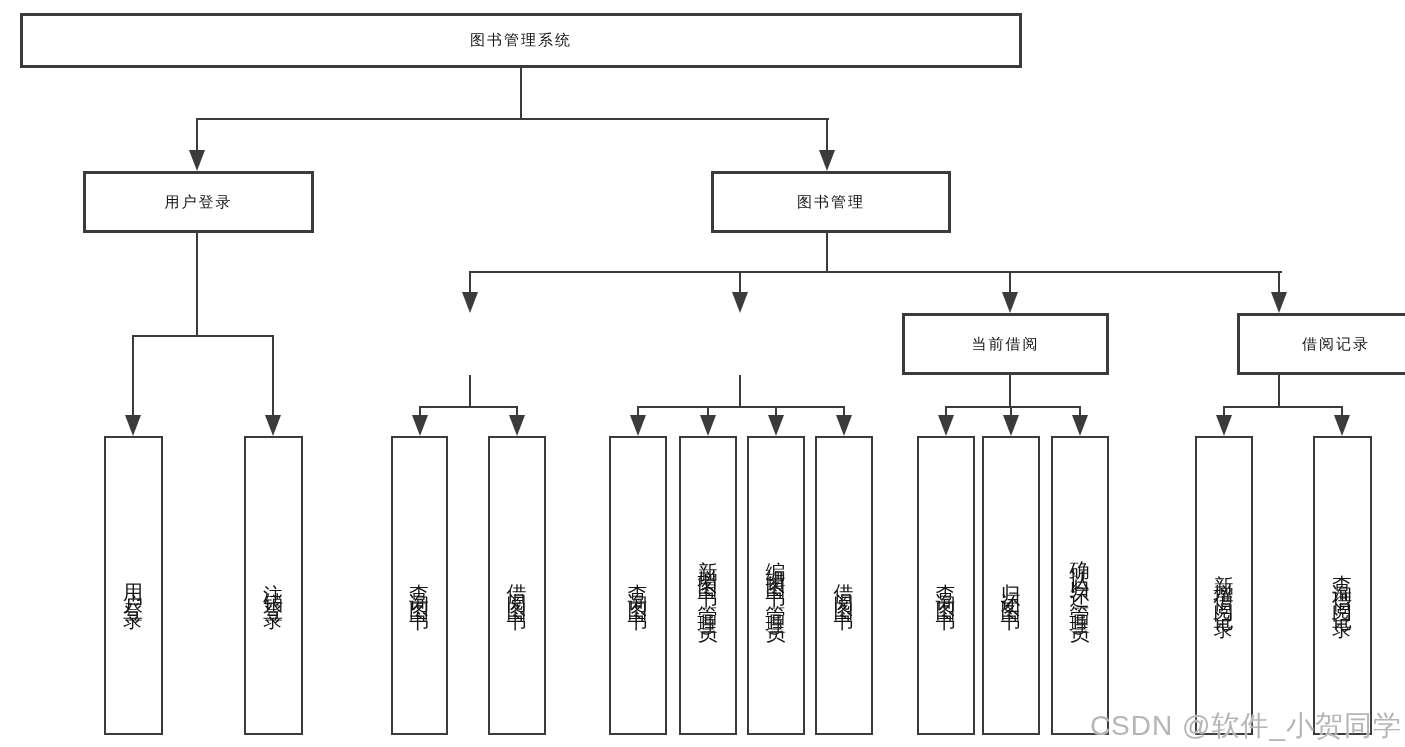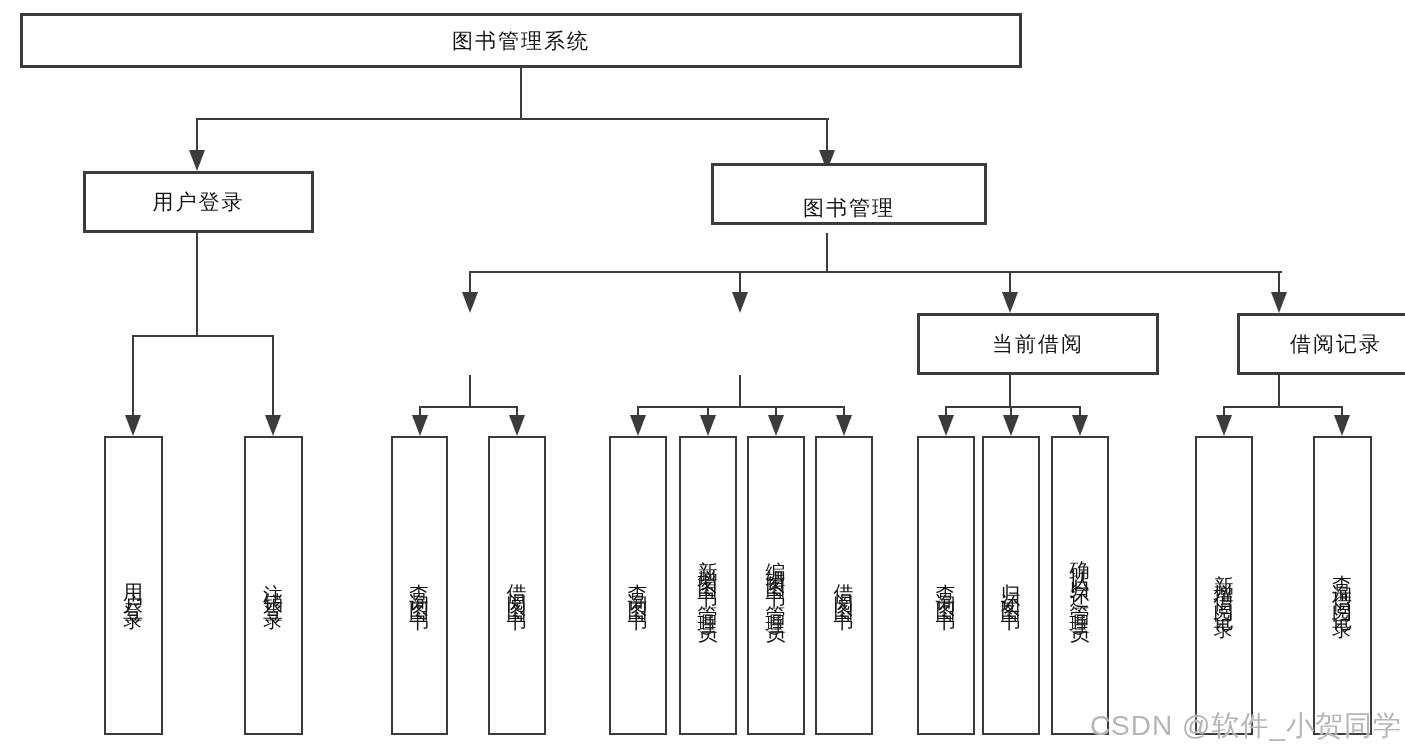--- a/index.html
+++ b/index.html
@@ -13,21 +13,21 @@
   }
   .box {
     position: absolute;
     box-sizing: border-box;
     border: 3px solid #3b3b3b;
     background: #ffffff;
     display: flex;
     align-items: center;
     justify-content: center;
     color: #141414;
-    font-size: 21px;
+    font-size: 15px;
     letter-spacing: 2px;
     text-align: center;
   }
   .leaf { border-width: 2px; font-size: 20px; letter-spacing: 0; }
   .vtext {
     writing-mode: vertical-rl;
     text-orientation: mixed;
     letter-spacing: 9px;
     line-height: 1;
     white-space: nowrap;
@@ -64,21 +64,21 @@
   <div class="v" style="left:520px; top:68px; height:51px;"></div>
   <div class="h" style="left:196px; top:118px; width:633px;"></div>
   <div class="v" style="left:196px; top:118px; height:34px;"></div>
   <div class="arr" style="left:189px; top:150px;"></div>
   <div class="v" style="left:826px; top:118px; height:34px;"></div>
   <div class="arr" style="left:819px; top:150px;"></div>
 
   <div class="box" style="left:83px; top:171px; width:231px; height:62px;">
     <span>用户登录</span>
   </div>
-  <div class="box" style="left:711px; top:163px; width:276px; height:62px;align-items:flex-end;">
+  <div class="box" style="left:711px; top:171px; width:240px; height:62px;">
     <span>图书管理</span>
   </div>
 
   <div class="v" style="left:196px; top:233px; height:103px;"></div>
   <div class="h" style="left:132px; top:335px; width:142px;"></div>
   <div class="v" style="left:132px; top:335px; height:81px;"></div>
   <div class="arr" style="left:125px; top:415px;"></div>
   <div class="v" style="left:272px; top:335px; height:81px;"></div>
   <div class="arr" style="left:265px; top:415px;"></div>
 
@@ -86,21 +86,21 @@
   <div class="h" style="left:469px; top:271px; width:813px;"></div>
   <div class="v" style="left:469px; top:271px; height:22px;"></div>
   <div class="arr" style="left:462px; top:292px;"></div>
   <div class="v" style="left:739px; top:271px; height:22px;"></div>
   <div class="arr" style="left:732px; top:292px;"></div>
   <div class="v" style="left:1009px; top:271px; height:22px;"></div>
   <div class="arr" style="left:1002px; top:292px;"></div>
   <div class="v" style="left:1278px; top:271px; height:22px;"></div>
   <div class="arr" style="left:1271px; top:292px;"></div>
 
-  <div class="box" style="left:902px; top:313px; width:242px; height:62px;margin-left:15px;">
+  <div class="box" style="left:902px; top:313px; width:207px; height:62px;">
     <span>当前借阅</span>
   </div>
   <div class="box" style="left:1237px; top:313px; width:198px; height:62px;">
     <span>借阅记录</span>
   </div>
 
   <div class="v" style="left:469px; top:375px; height:32px;"></div>
   <div class="h" style="left:419px; top:406px; width:99px;"></div>
   <div class="v" style="left:419px; top:406px; height:11px;"></div>
   <div class="arr" style="left:412px; top:415px;"></div>

